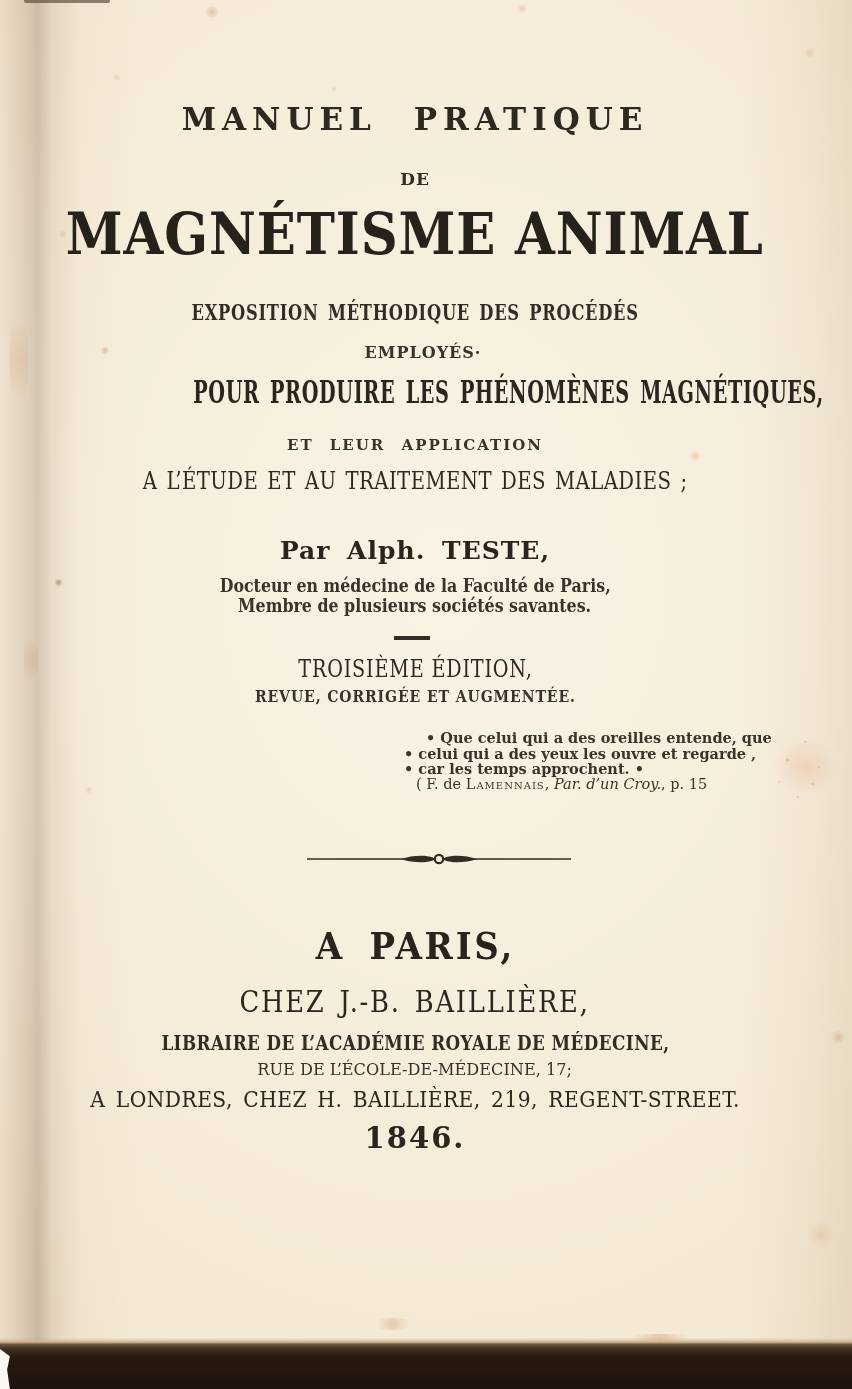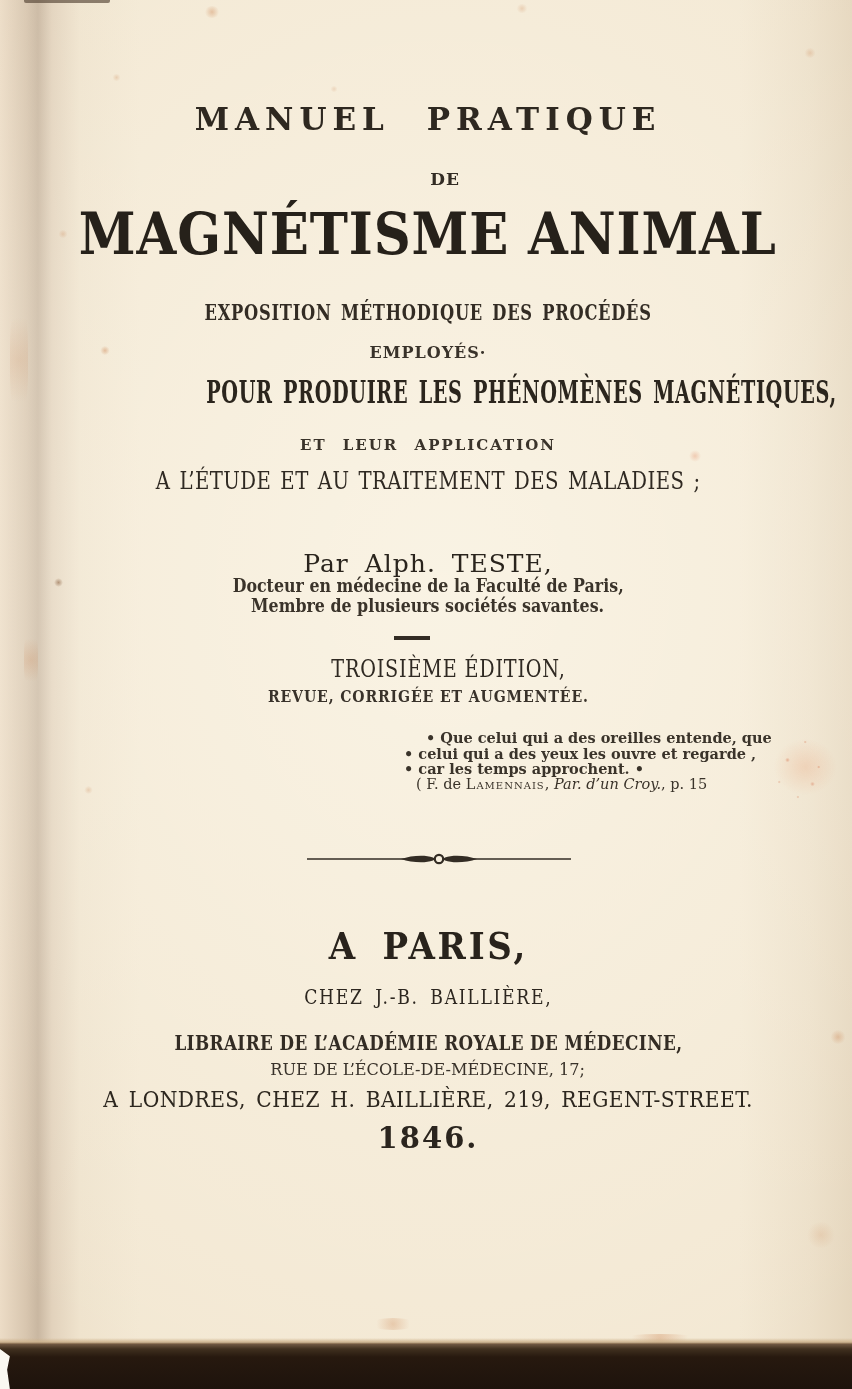--- a/index.html
+++ b/index.html
@@ -32,54 +32,54 @@
   .speckle{position:absolute;left:748px;top:712px;width:104px;height:100px;opacity:.55;
     background:
       radial-gradient(circle 3px at 38% 48%,rgba(210,100,60,.8),rgba(210,100,60,0) 80%),
       radial-gradient(circle 2px at 55% 30%,rgba(210,100,60,.7),rgba(210,100,60,0) 80%),
       radial-gradient(circle 2px at 68% 55%,rgba(210,100,60,.8),rgba(210,100,60,0) 80%),
       radial-gradient(circle 3px at 62% 72%,rgba(210,100,60,.7),rgba(210,100,60,0) 80%),
       radial-gradient(circle 2px at 30% 70%,rgba(210,100,60,.6),rgba(210,100,60,0) 80%),
       radial-gradient(circle 2px at 48% 85%,rgba(210,100,60,.6),rgba(210,100,60,0) 80%),
       radial-gradient(ellipse 45px 40px at 55% 55%,rgba(232,150,106,.45),rgba(232,150,106,0) 70%);}
   
-  .l{position:absolute;left:13px;width:830px;text-align:center;line-height:1;white-space:nowrap;}
+  .l{position:absolute;left:0;width:830px;text-align:center;line-height:1;white-space:nowrap;}
   .sx{display:inline-block;transform:scaleX(var(--s,1));transform-origin:50% 50%;}
   .t1{top:104px;font-size:31px;font-weight:bold;letter-spacing:6px;word-spacing:20px;color:#2e2820;}
-  .t2{top:171px;font-size:17px;font-weight:bold;letter-spacing:1px;color:#332c24;padding-left:17px;}
+  .t2{top:171px;font-size:17px;font-weight:bold;letter-spacing:1px;color:#332c24;}
   .t3{top:205px;font-size:57px;font-weight:bold;color:#26211a;}
   .t3 .sx{--s:.90;letter-spacing:1px;}
   .s1{top:301px;font-size:22px;font-weight:bold;color:#332c24;text-decoration:underline;}
   .s1 .sx{--s:.74;letter-spacing:1px;word-spacing:4px;}
-  .s2{top:345px;font-size:16px;font-weight:bold;letter-spacing:1px;color:#39322a;}
+  .s2{top:345px;font-size:16px;font-weight:bold;letter-spacing:1px;color:#39322a;padding-left:8px;}
   .s3{top:377px;font-size:31px;font-weight:bold;color:#2a241c;color:#2b251d;}
   .s3 .sx{--s:.62;letter-spacing:1px;word-spacing:5px;}
   .s4{top:438px;font-size:15px;font-weight:bold;letter-spacing:2px;word-spacing:9px;color:#3a332a;}
   .s5{top:469px;font-size:24px;color:#2f2922;}
   .s5 .sx{--s:.82;letter-spacing:.5px;word-spacing:3px;}
-  .by{top:538px;font-size:25px;font-weight:normal;word-spacing:7px;letter-spacing:1px;color:#2a241d;margin-top:13px;}
+  .by{top:538px;font-size:25px;font-weight:bold;word-spacing:7px;letter-spacing:1px;color:#2a241d;}
   .c1{top:577px;font-size:18px;font-weight:bold;color:#3a332a;}
   .c1 .sx{--s:.88;}
   .c2{top:597px;font-size:18px;font-weight:bold;color:#3a332a;}
   .c2 .sx{--s:.88;}
   .rule{position:absolute;left:394px;top:636px;width:36px;height:4px;background:#332c24;}
-  .e1{top:657px;font-size:24px;letter-spacing:1px;color:#2f2922;padding-left:20px;}
+  .e1{top:657px;font-size:24px;letter-spacing:1px;color:#2f2922;}
   .e1 .sx{--s:.80;}
   .e2{top:689px;font-size:16px;font-weight:bold;color:#39322a;}
   .e2 .sx{--s:.88;letter-spacing:1px;}
   .epigraph{position:absolute;left:404px;top:730px;width:356px;font-size:14.5px;font-weight:bold;
     line-height:15.5px;text-align:left;color:#3a332a;white-space:nowrap;}
   .ep1{padding-left:22px;}
   .ep4{padding-left:12px;font-weight:normal;}
   .ep4 .caps{font-variant:small-caps;letter-spacing:1px;}
   .ep4 .it{font-style:italic;}
   .ornament{position:absolute;left:305px;top:846px;width:268px;height:24px;}
   .p1{top:928px;font-size:37px;font-weight:bold;color:#29231c;}
   .p1 .sx{--s:.92;letter-spacing:3px;word-spacing:11px;}
-  .p2{top:987px;font-size:20px;color:#2c261f;text-decoration:underline;}
+  .p2{top:987px;font-size:30px;color:#2c261f;text-decoration:underline;}
   .p2 .sx{--s:.86;letter-spacing:2px;word-spacing:5px;}
   .p3{top:1033px;font-size:20px;font-weight:bold;color:#332c24;text-align:center;}
   .p3 .sx{--s:.84;letter-spacing:.5px;}
   .p4{top:1061px;font-size:17px;font-weight:normal;color:#39322a;}
   .p4 .sx{--s:.95;}
   .p5{top:1088px;font-size:23px;color:#2d271f;}
   .p5 .sx{--s:.88;letter-spacing:.5px;word-spacing:4px;}
   .p6{top:1124px;font-size:29px;font-weight:bold;color:#2b251e;letter-spacing:2px;}
 </style>
 </head>

